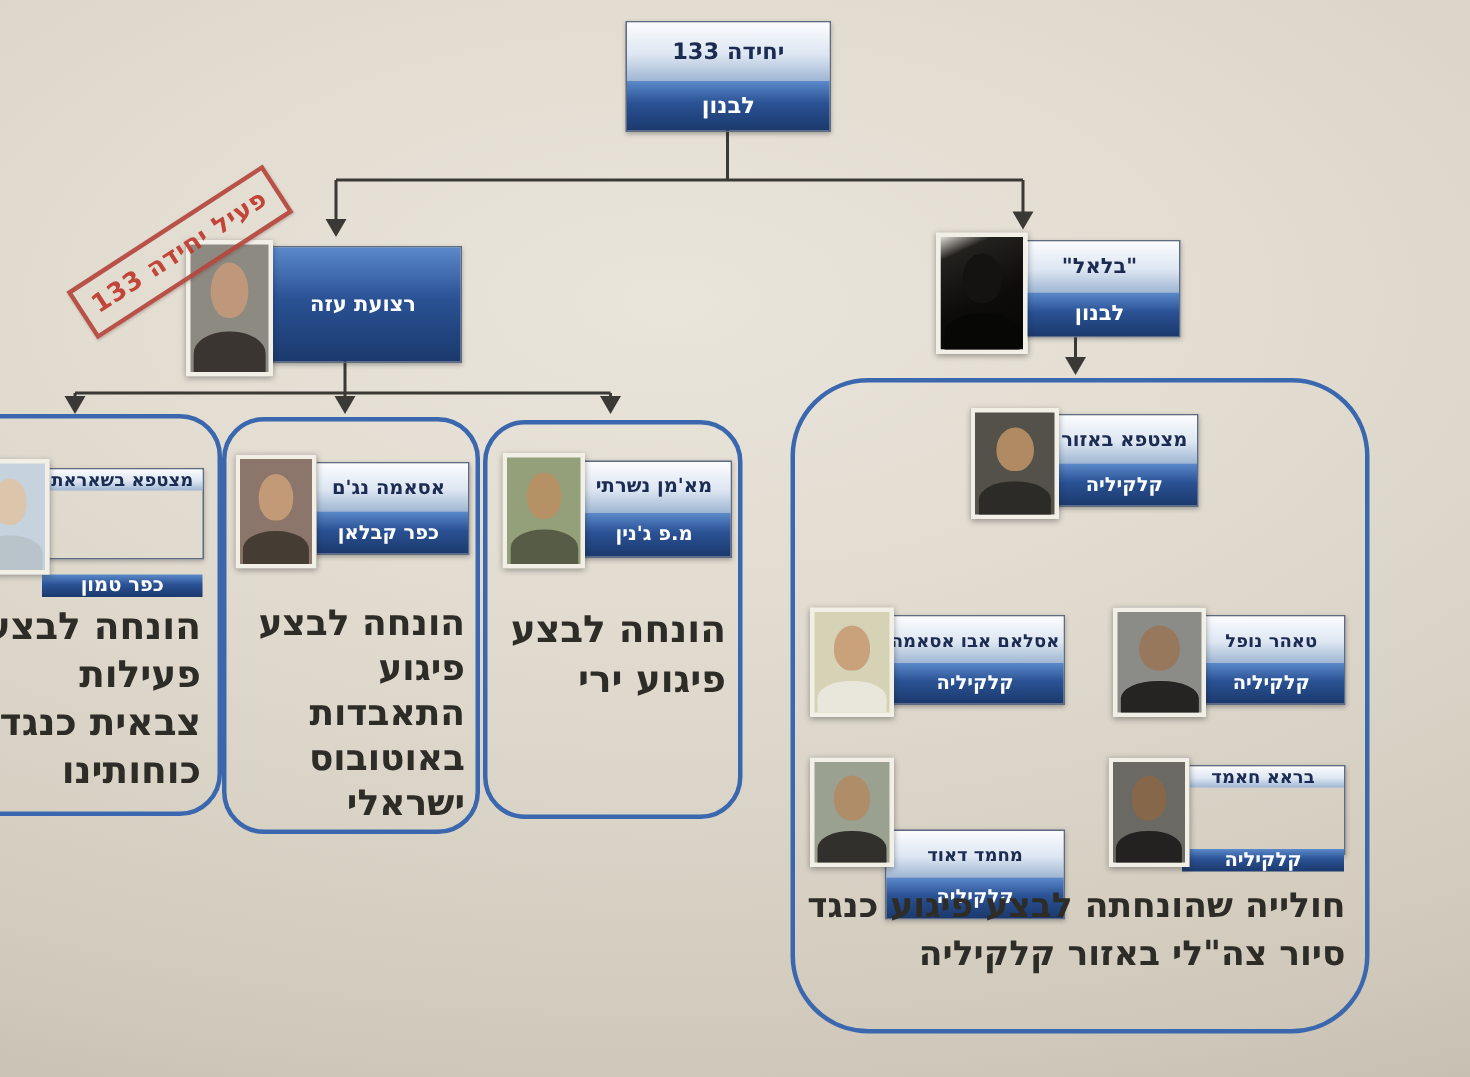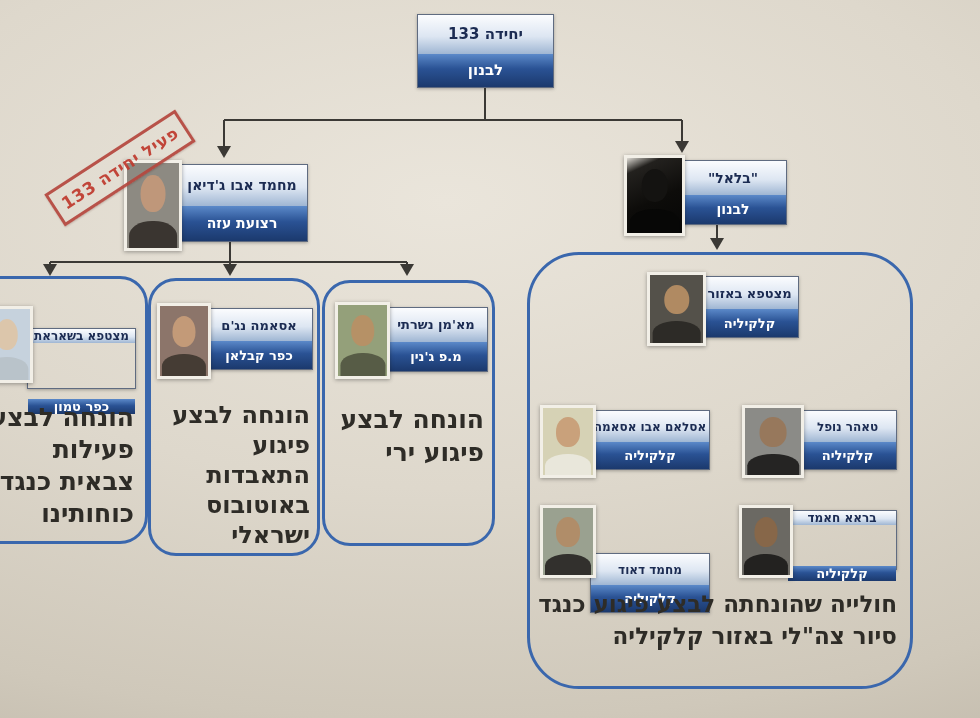--- a/index.html
+++ b/index.html
@@ -96,33 +96,32 @@
 
   <div class="nodebox" style="left:465px;top:14px;width:135px;height:72px;font-size:15px;">
     <div class="nb-top">יחידה 133</div>
     <div class="nb-bot">לבנון</div>
   </div>
 
   <div class="stamp" style="left:90px;top:149px;width:150px;height:32px;">פעיל יחידה 133</div>
 
   <div class="photo p-jadian" style="left:172px;top:160px;width:52px;height:85px;"></div>
   <div class="nodebox" style="left:224px;top:164px;width:130px;height:76px;font-size:14px;">
-    <div class="nb-top">מחמד אבו ג'דיאן</div>
     <div class="nb-bot">רצועת עזה</div>
   </div>
 
   <div class="photo p-bilal" style="left:672px;top:155px;width:55px;height:75px;"></div>
   <div class="nodebox" style="left:727px;top:160px;width:106px;height:63px;font-size:14px;">
     <div class="nb-top">"בלאל"</div>
     <div class="nb-bot">לבנון</div>
   </div>
 
   <div class="groupbox" style="left:16px;top:276px;width:174px;height:262px;"></div>
   <div class="photo p-basharat" style="left:28px;top:306px;width:47px;height:71px;"></div>
-  <div class="nodebox" style="left:75px;top:328px;width:107px;height:59px;font-size:12px;gap:45px;">
+  <div class="nodebox" style="left:75px;top:312px;width:107px;height:59px;font-size:12px;gap:45px;">
     <div class="nb-top">מצטפא בשאראת</div>
     <div class="nb-bot" style="font-size:13px;margin-top:11px;">כפר טמון</div>
   </div>
   <div class="mission" style="left:24px;top:402px;width:158px;font-size:25px;line-height:32px;">הונחה לבצע
 פעילות
 צבאית כנגד
 כוחותינו</div>
 
   <div class="groupbox" style="left:196px;top:278px;width:166px;height:272px;"></div>
   <div class="photo p-najm" style="left:205px;top:303px;width:48px;height:70px;"></div>

